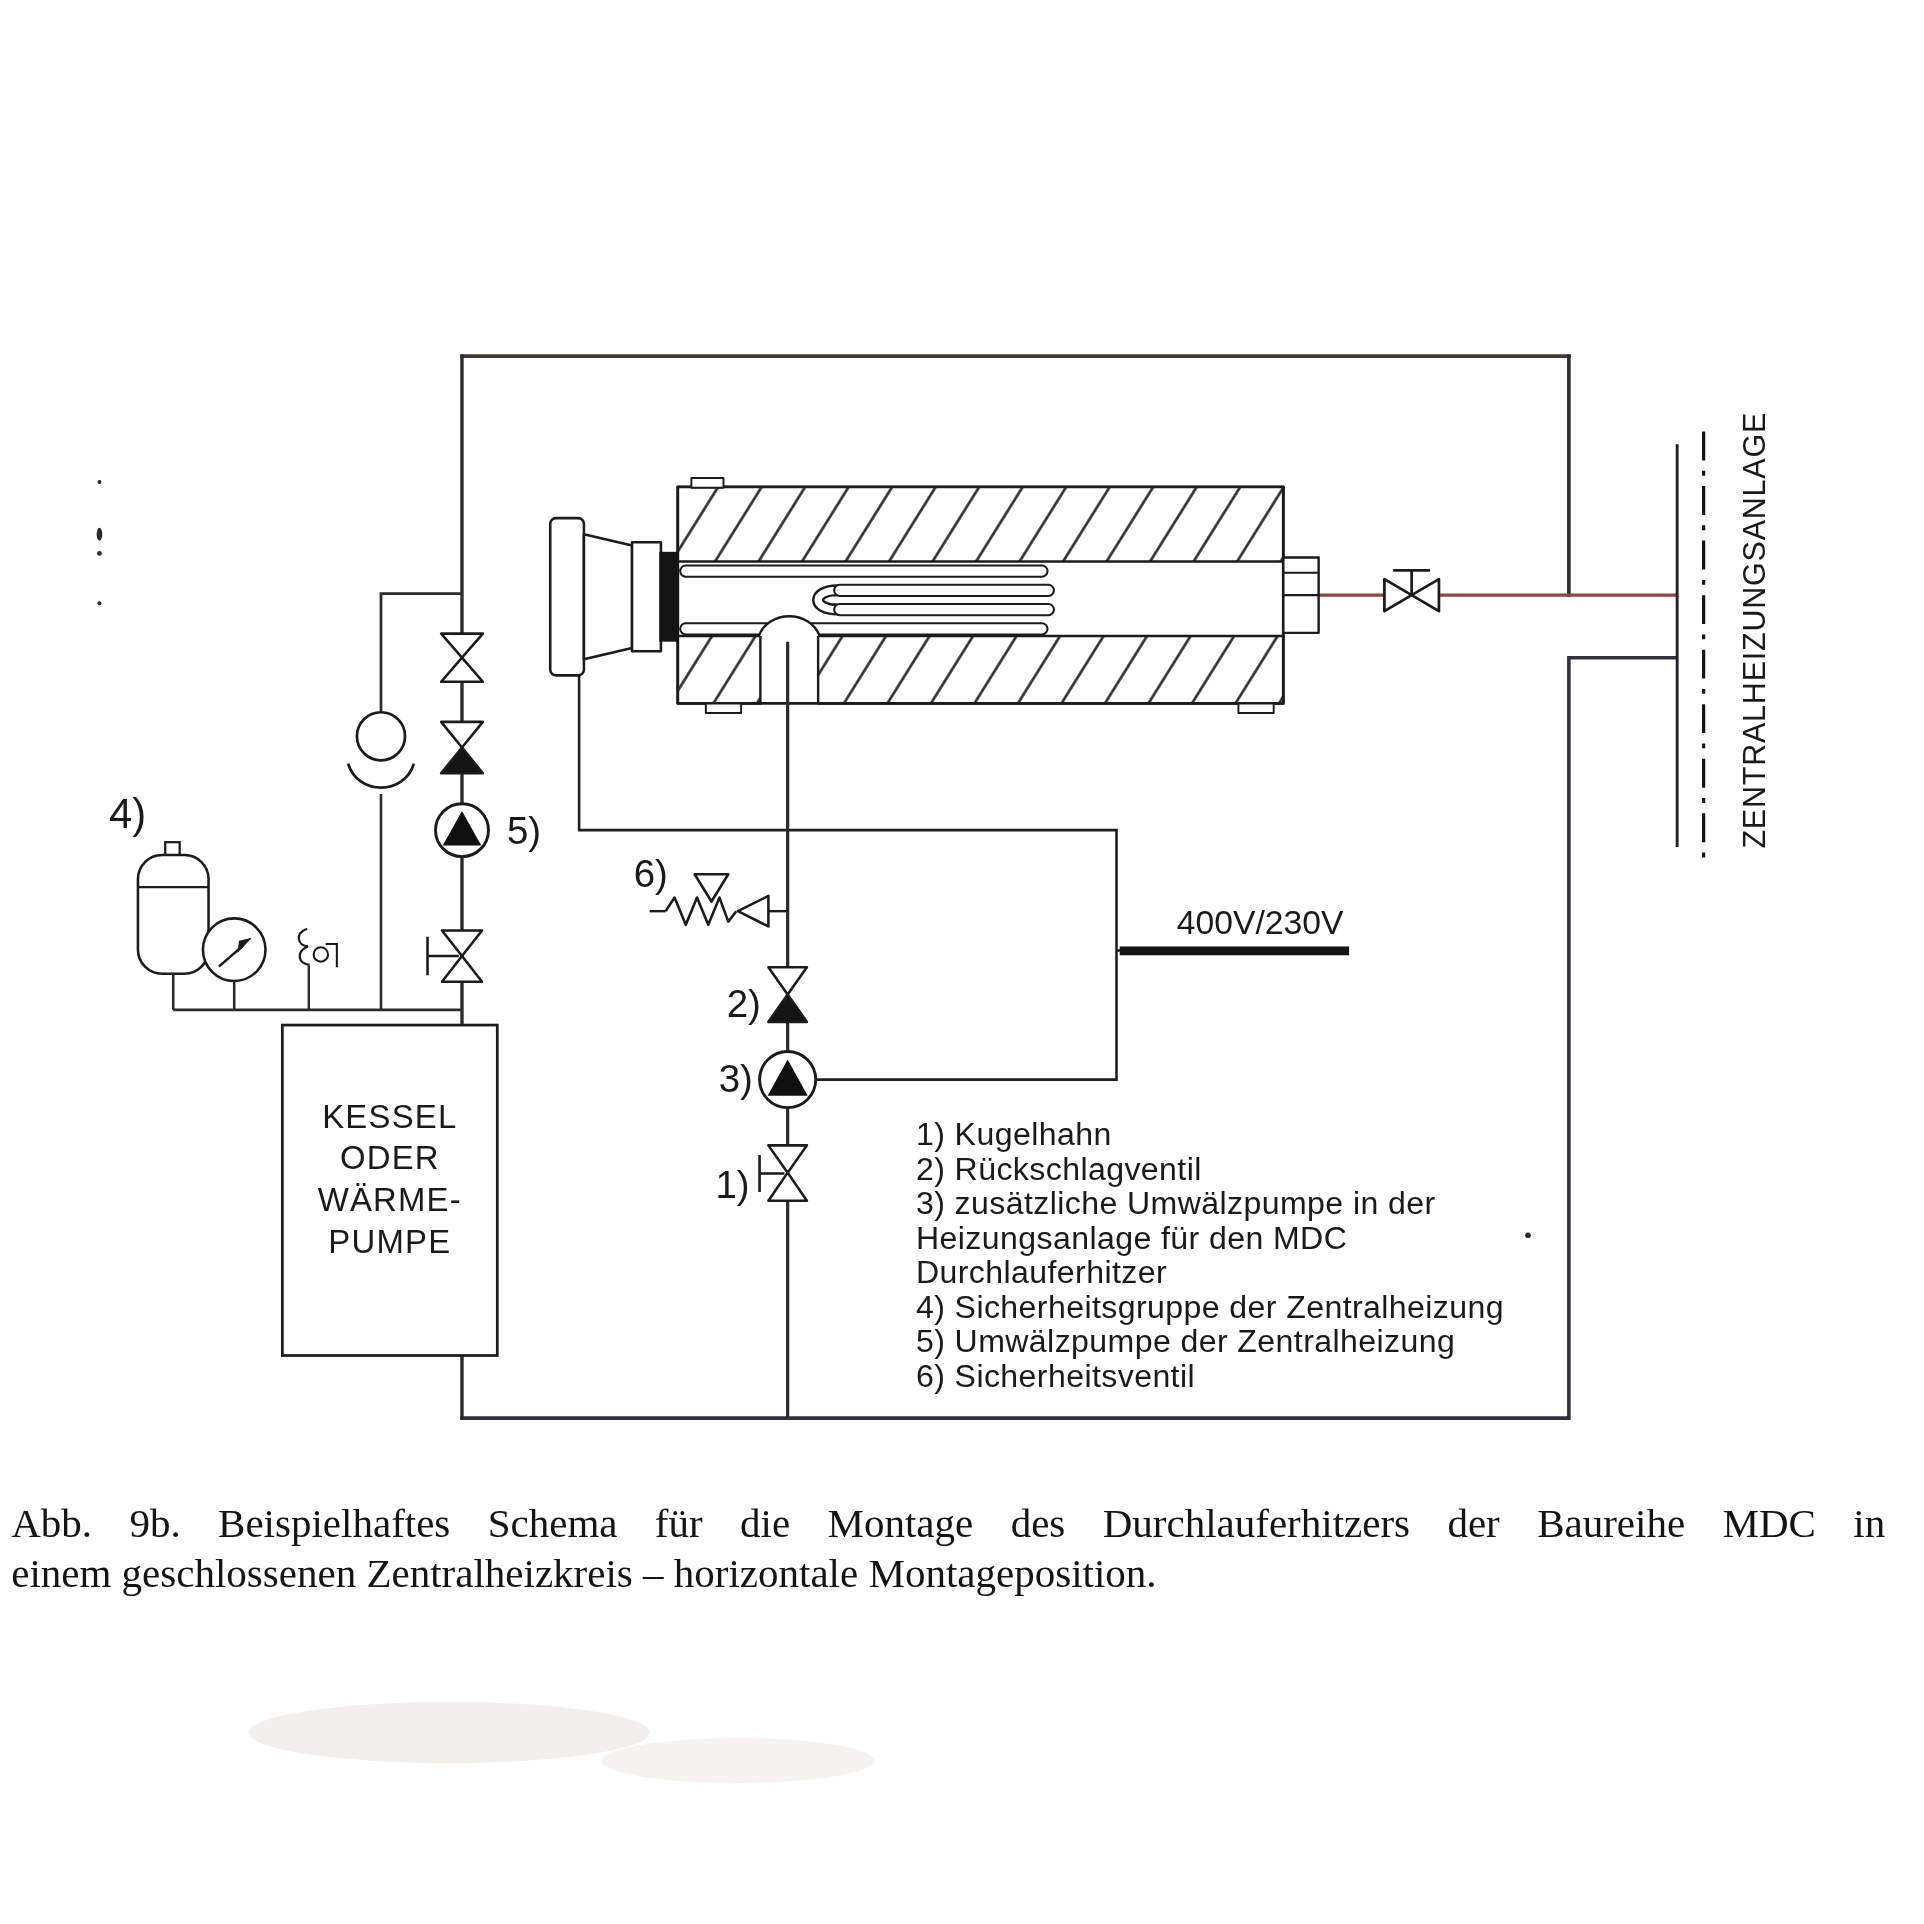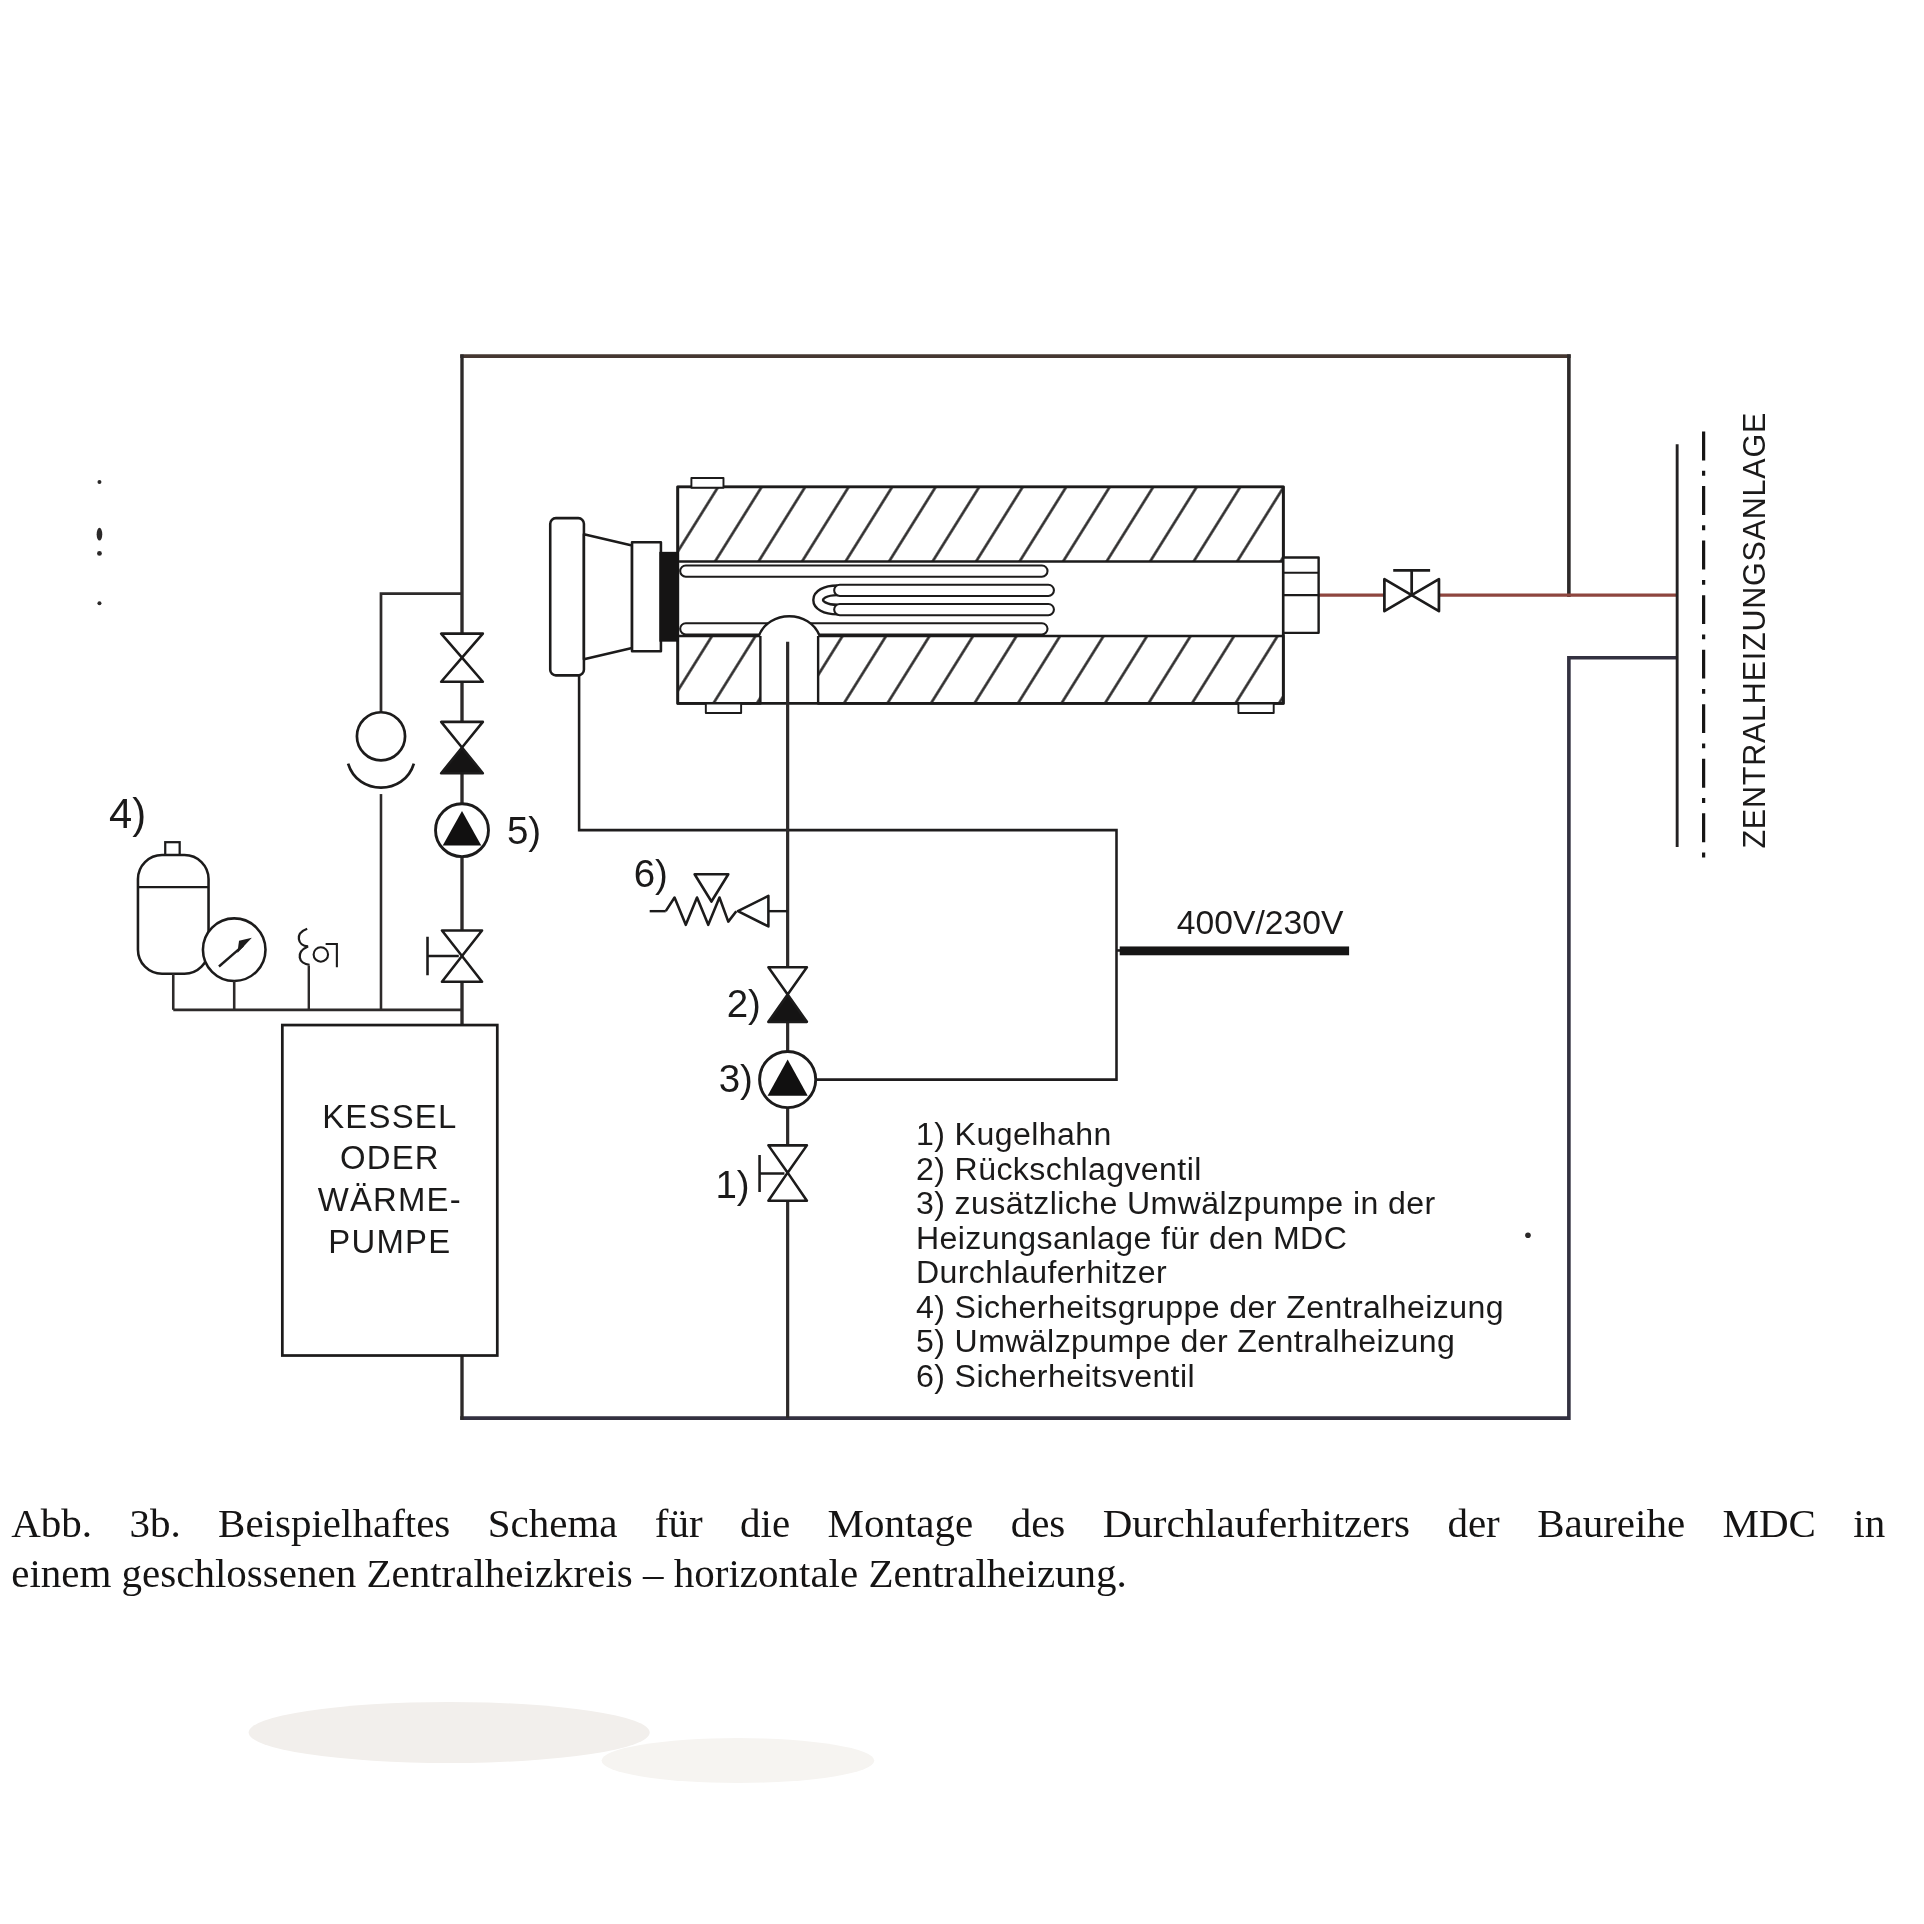--- a/index.html
+++ b/index.html
@@ -210,16 +210,16 @@
 
   <g fill="#2b2929">
     <circle cx="124" cy="601" r="2.5"></circle>
     <ellipse cx="124" cy="666" rx="3.5" ry="8"></ellipse>
     <circle cx="124" cy="690" r="3"></circle>
     <circle cx="124" cy="752" r="2.5"></circle>
     <circle cx="1905" cy="1540" r="3.5"></circle>
   </g>
 </svg>
 
-  <div class="cap cap-l1">Abb. 3b. Beispielhaftes Schema für die Montage des Durchlauferhitzers der Baureihe MDC in</div>
-  <div class="cap cap-l2">einem geschlossenen Zentralheizkreis – horizontale Zentralheizung.</div>
+  <div class="cap cap-l1">Abb. 9b. Beispielhaftes Schema für die Montage des Durchlauferhitzers der Baureihe MDC in</div>
+  <div class="cap cap-l2">einem geschlossenen Zentralheizkreis – horizontale Montageposition.</div>
 </div>
 
 
 </body></html>

